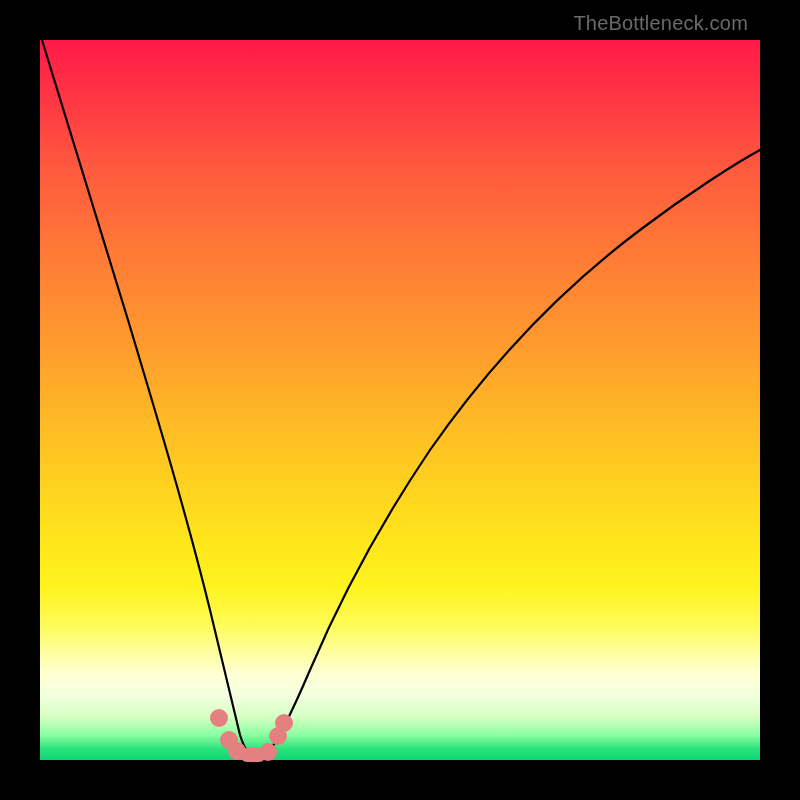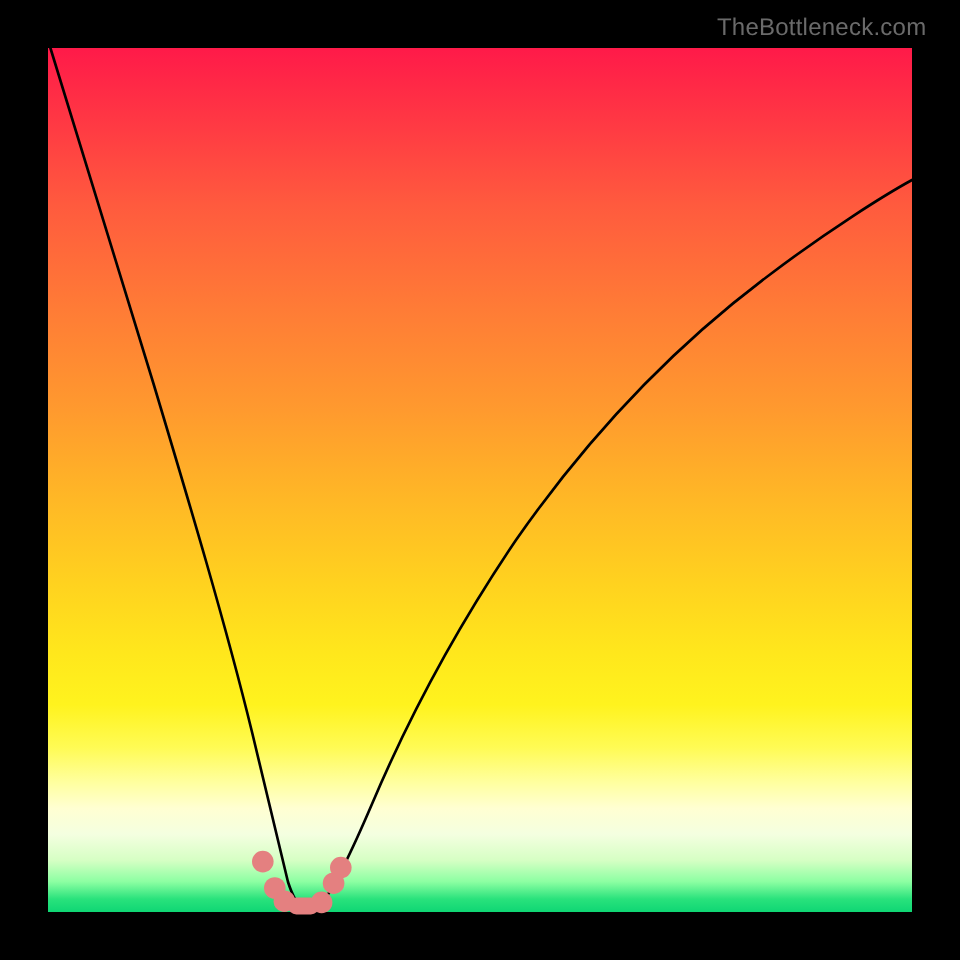--- a/index.html
+++ b/index.html
@@ -10,21 +10,20 @@
     background: #000;
     overflow: hidden;
     font-family: Arial, Helvetica, sans-serif;
   }
   .frame {
     position: absolute;
     left: 0; top: 0;
     width: 762px;
     height: 800px;
     background: #000;
-    padding-left: 24px;
   }
   .plot {
     position: absolute;
     left: 40px;
     top: 40px;
     width: 720px;
     height: 720px;
     
     background: linear-gradient(to bottom,
       #ff1a49 0%,

